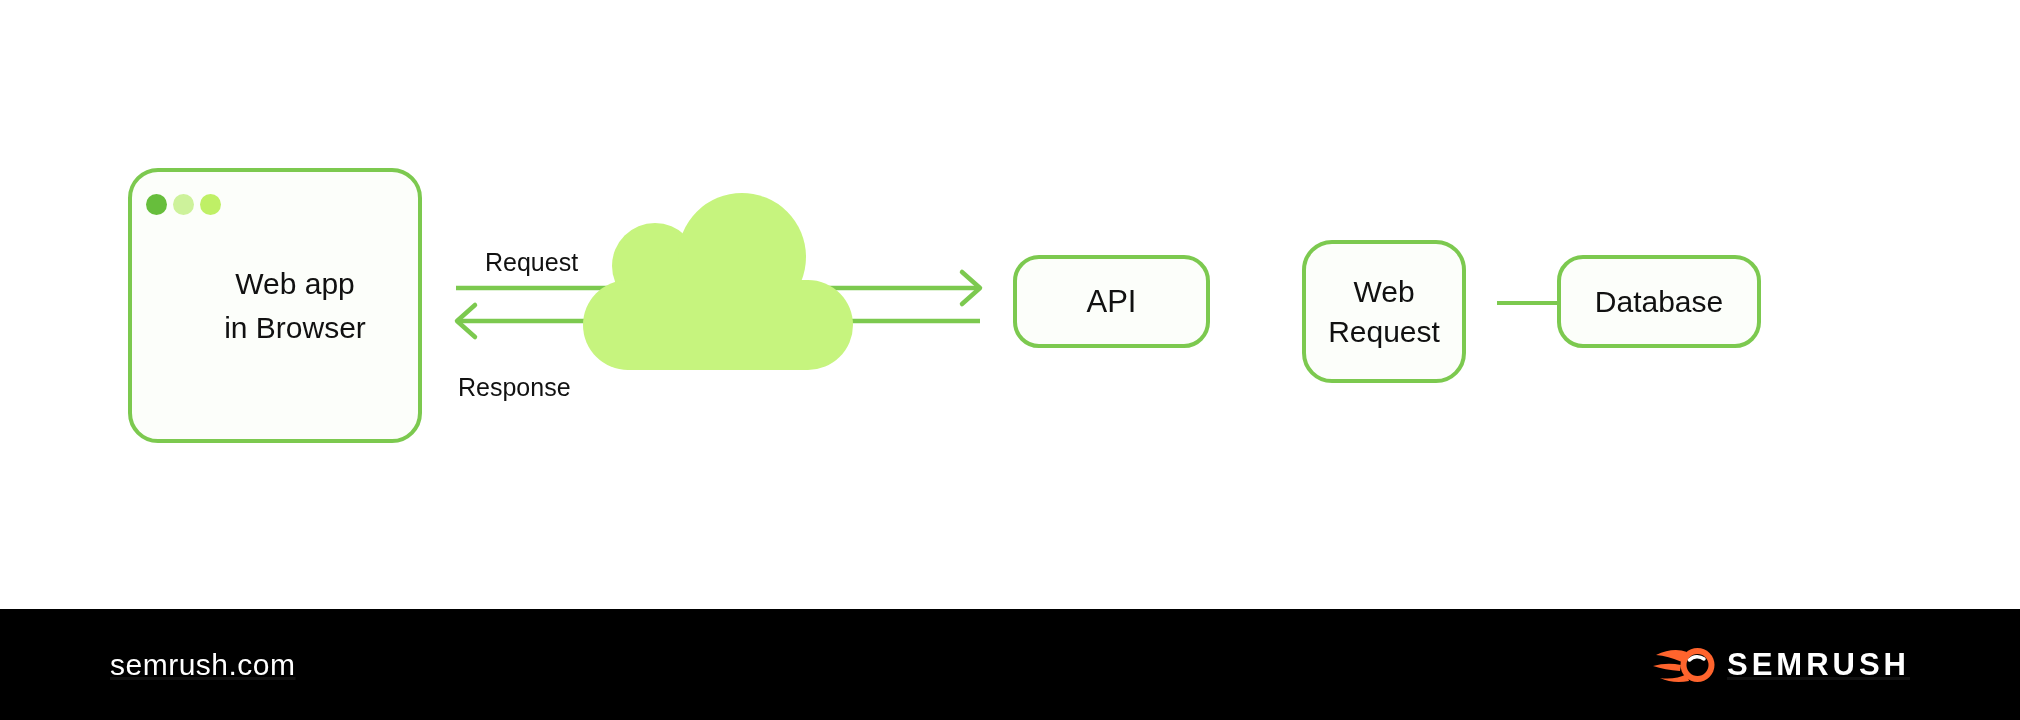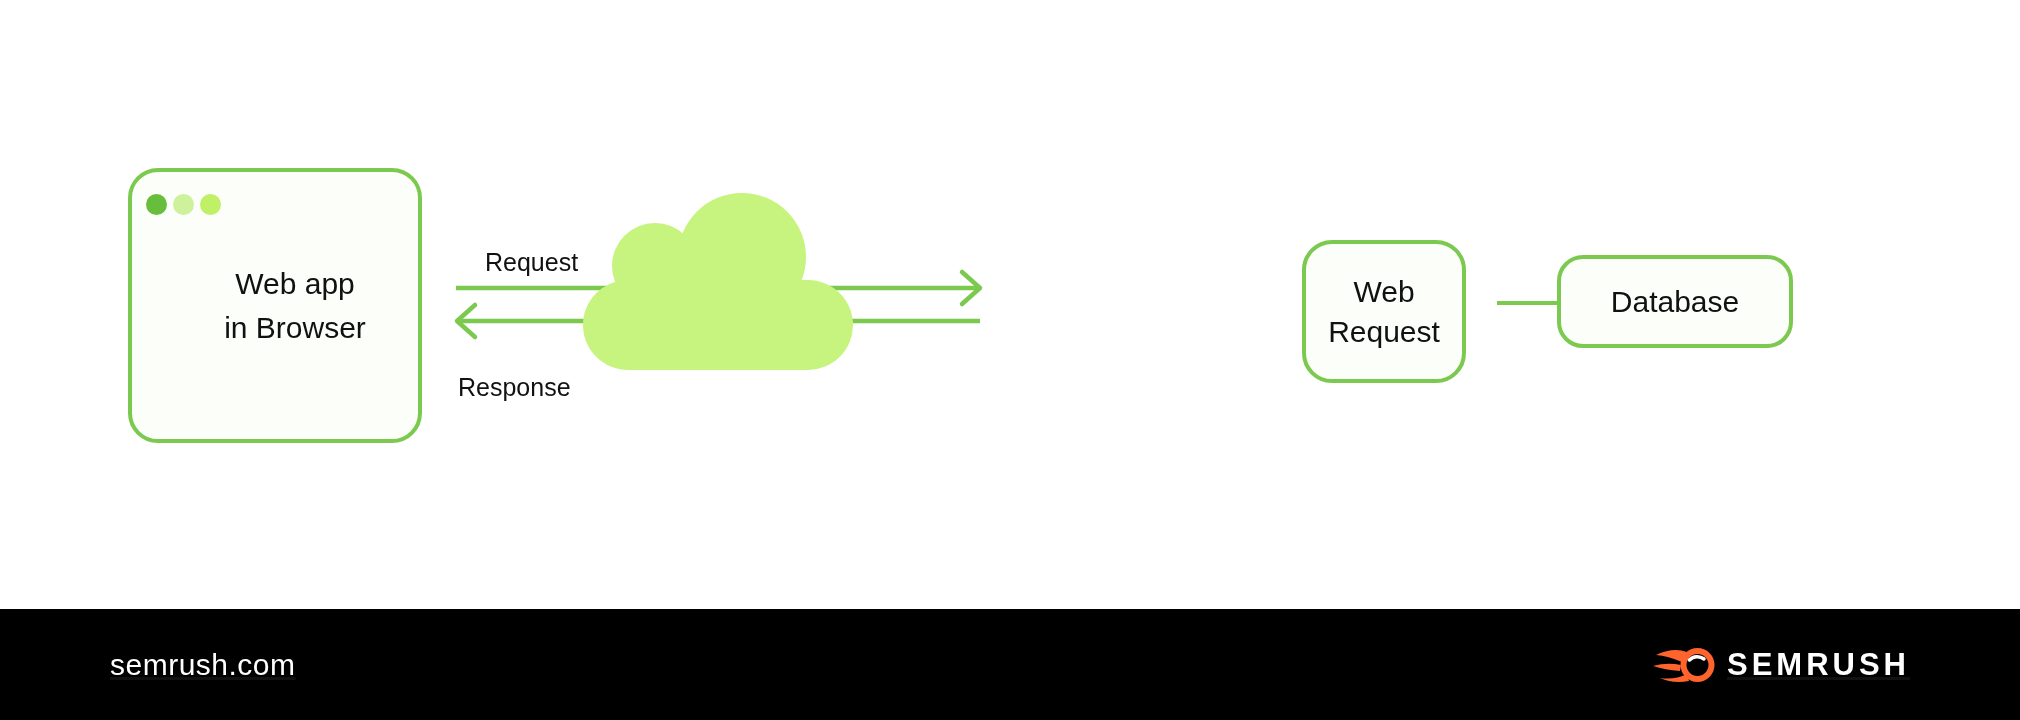--- a/index.html
+++ b/index.html
@@ -35,21 +35,21 @@
   .browser-box { left: 128px; top: 168px; width: 294px; height: 275px; border-radius: 30px; padding-left: 40px; }
   .browser-box .label { font-size: 30px; line-height: 44px; }
   .window-dots { position: absolute; left: 14px; top: 22px; display: flex; gap: 6px; }
   .dot { width: 21px; height: 21px; border-radius: 50%; }
   .dot.d1 { background: var(--dot1); }
   .dot.d2 { background: var(--dot2); }
   .dot.d3 { background: var(--dot3); }
 
   .api-box { left: 1013px; top: 255px; width: 197px; height: 93px; border-radius: 26px; font-size: 31px; }
   .server-box { left: 1302px; top: 232px; width: 164px; height: 143px; border-radius: 30px; font-size: 30px; line-height: 40px; margin-top: 8px; }
-  .database-box { left: 1557px; top: 255px; width: 236px; height: 93px; border-radius: 26px; font-size: 30px; }
+  .database-box { left: 1557px; top: 255px; width: 204px; height: 93px; border-radius: 26px; font-size: 30px; }
 
   .connector { position: absolute; left: 1497px; top: 301px; width: 63px; height: 4px; background: var(--green); }
 
   
   .arrows { position: absolute; left: 440px; top: 250px; z-index: 1; }
   .flow-label { position: absolute; font-size: 25px; color: var(--ink); z-index: 3; }
   .request-label  { left: 485px; top: 212px; margin-top: 36px; }
   .response-label { left: 458px; top: 373px; }
 
   
@@ -101,20 +101,23 @@
   </svg>
 
   <svg class="cloud-svg" width="270" height="177" viewBox="0 0 270 177">
     <g fill="#C6F47E">
       <circle cx="72" cy="73" r="43"></circle>
       <circle cx="159" cy="64" r="64"></circle>
       <rect x="0" y="87" width="270" height="90" rx="45"></rect>
     </g>
   </svg>
 
+  <div class="node api-box">
+    <span>API</span>
+  </div>
 
   <div class="connector"></div>
 
   <div class="node server-box">
     <div>
       <div>Web</div>
       <div>Request</div>
     </div>
   </div>
 

